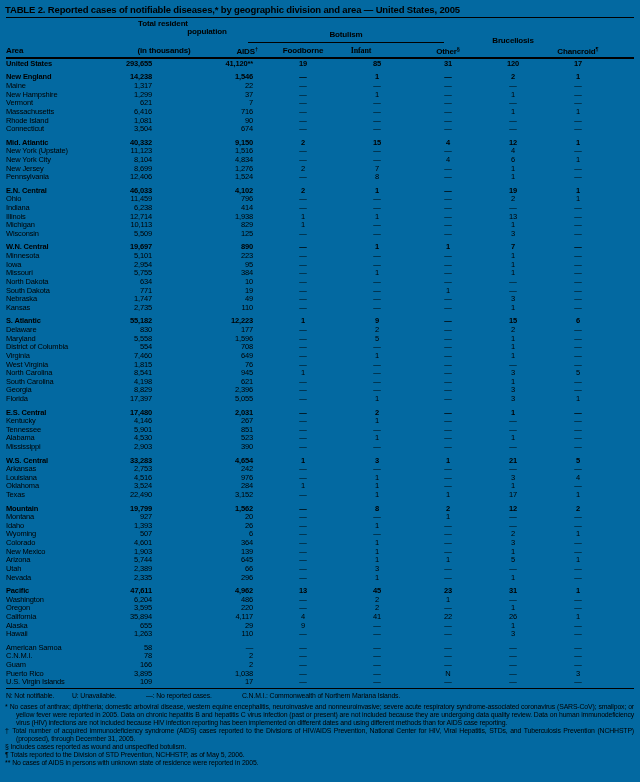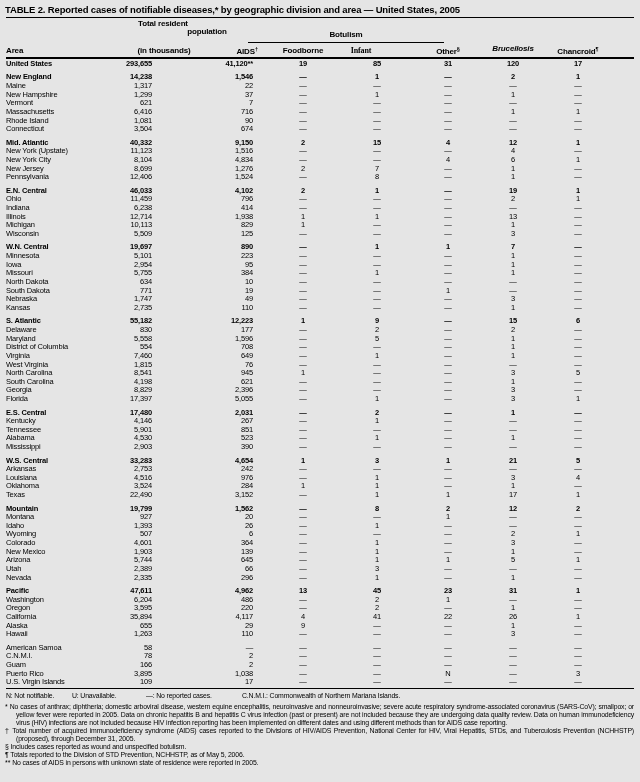--- a/index.html
+++ b/index.html
@@ -1,38 +1,38 @@
 <!DOCTYPE html>
 <html><head>
 <meta charset="utf-8">
 <style>
   html,body{margin:0;padding:0;background:#fff;}
   .page{
-    position:relative;width:640px;height:782px;background:#e5e5e5;color:#000;
+    position:relative;width:640px;height:782px;background:#0369a1;color:#000;
     font-family:"Liberation Sans","DejaVu Sans",sans-serif;overflow:hidden;
     letter-spacing:-0.15px;
   }
   .title{padding:4px 6px 0 5px;font-size:9.5px;font-weight:bold;white-space:nowrap;}
   .rule{margin:0 6px;border-top:1.4px solid #000;}
   .title-rule{margin-top:2px;}
   .head-rule{border-top:2px solid #000;}
   .bottom-rule{border-top:1.2px solid #000;margin-top:1px;}
   .thead{position:relative;height:39px;margin:0 6px;font-size:8px;font-weight:bold;}
   .hc{position:absolute;white-space:nowrap;}
   .h-area{left:0;bottom:2px;}
   .h-pop1{top:1px;left:157px;transform:translateX(-50%);}
   .h-pop2{top:9px;left:157px;transform:translateX(-50%);margin-left:44px;}
   .h-pop3{bottom:2px;left:158px;transform:translateX(-50%);margin-top:46px;}
   .h-aids{bottom:2px;right:376px;}
   .h-bot{top:12px;left:340px;transform:translateX(-50%);}
   .bot-rule{position:absolute;top:24px;left:242px;width:196px;border-top:1px solid #000;}
   .h-food{bottom:2px;left:297px;transform:translateX(-50%);}
   .h-inf{bottom:2px;left:355px;transform:translateX(-50%);font-family:Liberation Serif, serif;}
   .h-oth{bottom:2px;left:442px;transform:translateX(-50%);}
-  .h-bru{bottom:4px;left:507px;transform:translateX(-50%);font-style:italic;}
+  .h-bru{bottom:12px;left:507px;transform:translateX(-50%);}
   .h-cha{bottom:2px;left:572px;transform:translateX(-50%);}
   .sup{font-size:5.5px;vertical-align:2.5px;letter-spacing:0;}
   .tbody{margin:1px 6px 0 6px;}
   .trow{display:grid;grid-template-columns:110px 36px 101px 100px 48px 94px 36px 94px;
         height:8.65px;align-items:center;}
   .trow.gap{margin-top:4.8px;}
   .trow.bold{font-weight:bold;}
   .td{font-size:7.5px;line-height:8.6px;white-space:nowrap;}
   .td.a{text-align:left;}
   .td.r{text-align:right;}

